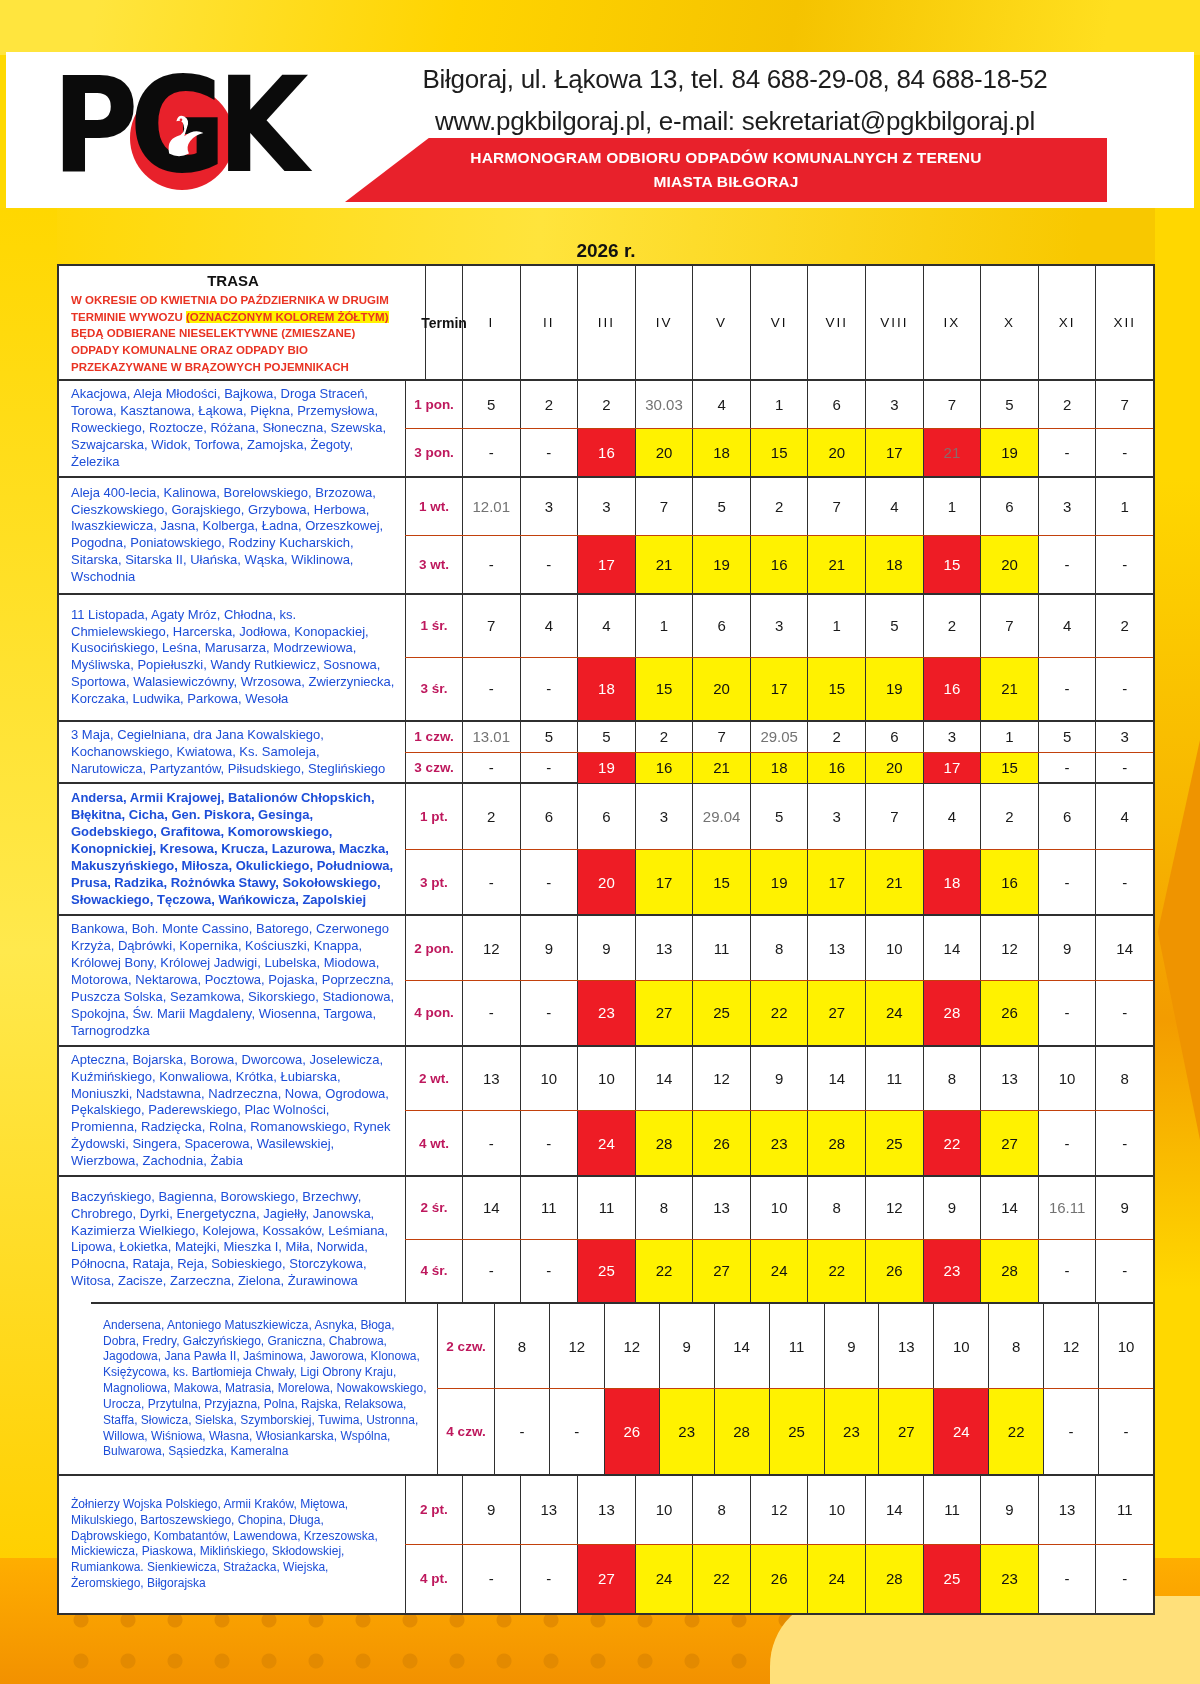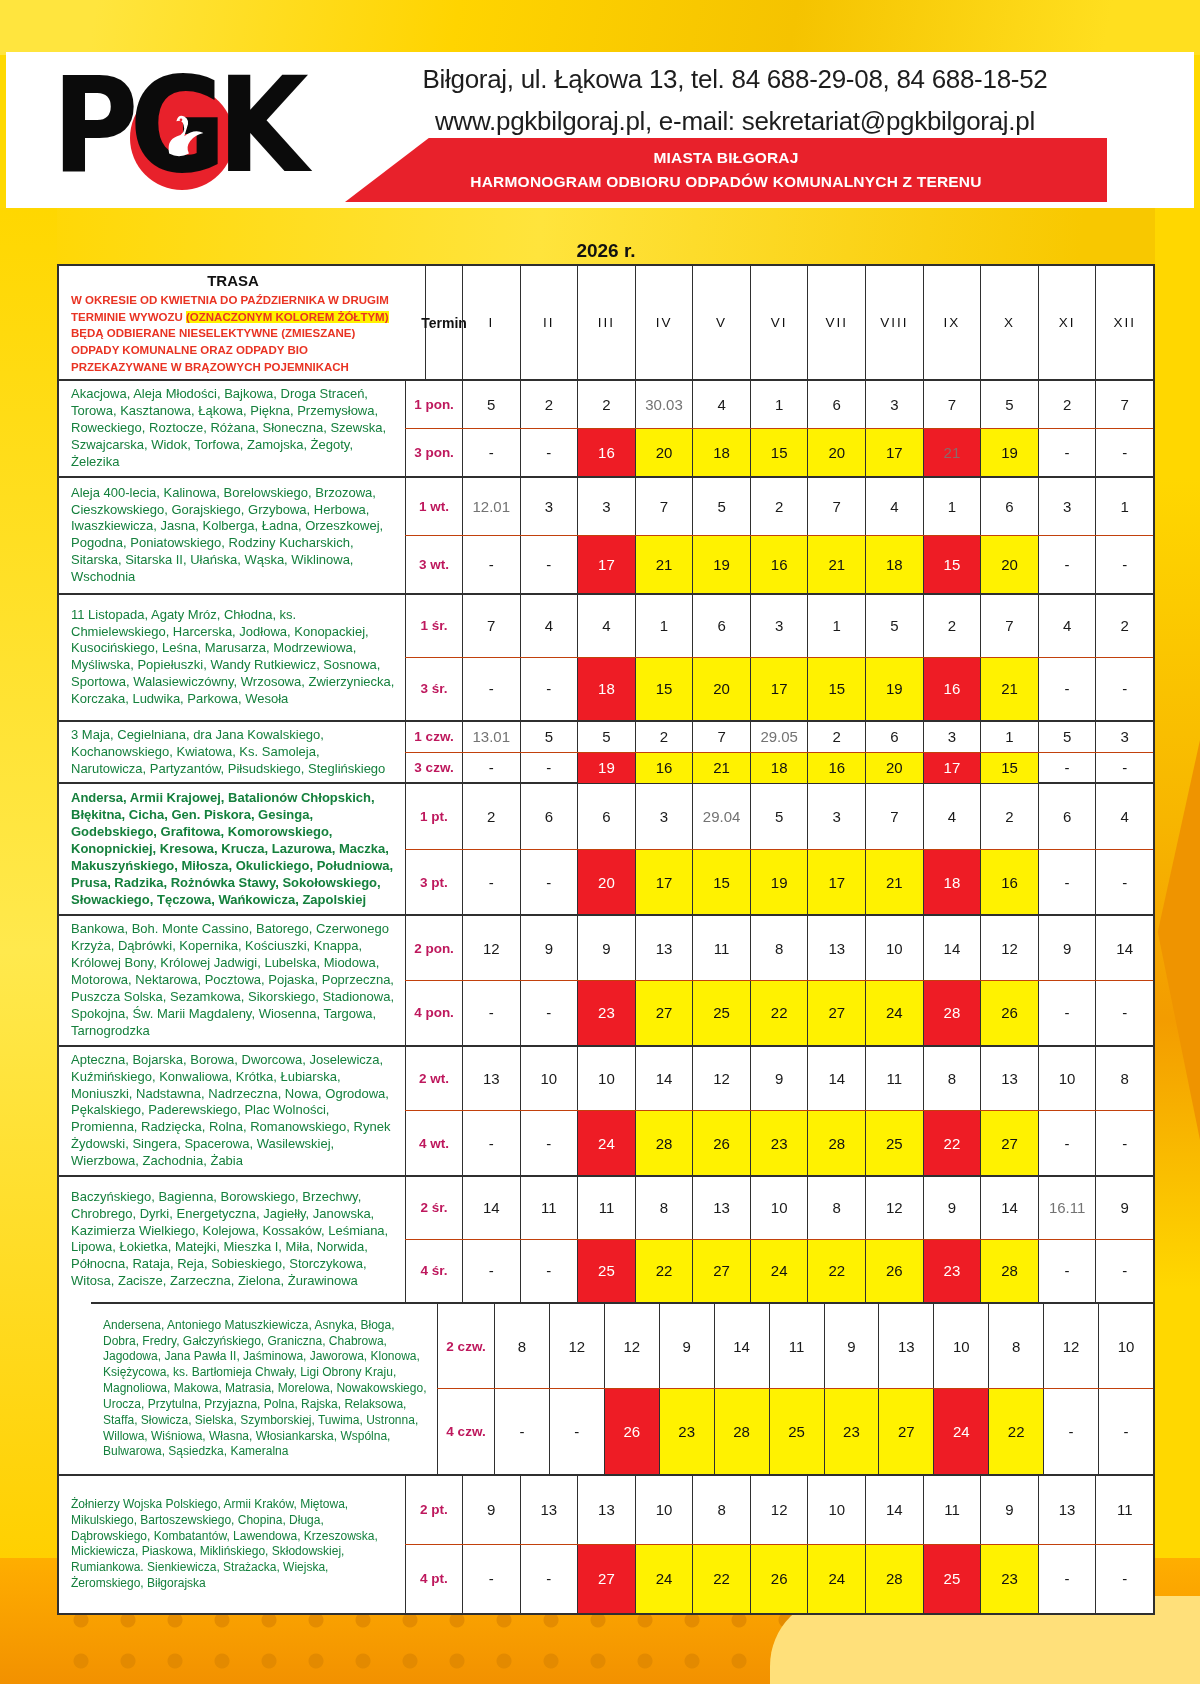--- a/index.html
+++ b/index.html
@@ -53,21 +53,21 @@
   .trasa-title{text-align:center;font-size:15px;font-weight:700;color:#111;margin:2px 0 3px;}
   .trasa-note{font-size:11.5px;font-weight:700;line-height:1.45;color:#e93323;}
   .trasa-note .hl{background:#fff200;}
   .right-head{display:grid;grid-template-columns:57px repeat(12,1fr);}
   .hcell{border-left:1px solid #2f2f2f;display:flex;align-items:center;justify-content:center;
     font-size:13.5px;color:#111;letter-spacing:2px;}
   .hcell.termin{font-weight:700;letter-spacing:0;font-size:14px;margin-left:20px;}
   
   .route-block{display:grid;grid-template-columns:346px 1fr;border-top:2px solid #2f2f2f;}
   .street-cell{padding:5px 8px 5px 12px;box-sizing:border-box;font-size:13px;line-height:1.3;
-    color:#15803d;display:flex;align-items:center;}
+    color:#1d4ed8;display:flex;align-items:center;}
   .bold-route .street-cell{font-weight:700;}
   .route-rows{display:flex;flex-direction:column;}
   .sched-row{flex:1;display:grid;grid-template-columns:57px repeat(12,1fr);}
   .sched-row + .sched-row{border-top:1px solid #c2410c;}
   .tcell{border-left:1px solid #2f2f2f;display:flex;align-items:center;justify-content:center;
     font-size:13.5px;font-weight:700;color:#be185d;}
   .vcell{border-left:1px solid #2f2f2f;display:flex;align-items:center;justify-content:center;
     font-size:15px;color:#1a1a1a;}
   .vcell.bg-red{background:#ee1c25;color:#ffffff;}
   .vcell.bg-yellow{background:#fff200;color:#111;}
@@ -109,22 +109,22 @@
   </svg>
   <div class="logo-text">PGK</div>
 </div>
 
 <div class="contact">
   <div>Biłgoraj, ul. Łąkowa 13, tel. 84 688-29-08, 84 688-18-52</div>
   <div>www.pgkbilgoraj.pl, e-mail: sekretariat@pgkbilgoraj.pl</div>
 </div>
 
 <div class="red-banner">
+  <span>HARMONOGRAM ODBIORU ODPADÓW KOMUNALNYCH Z TERENU</span>
   <span>MIASTA BIŁGORAJ</span>
-  <span>HARMONOGRAM ODBIORU ODPADÓW KOMUNALNYCH Z TERENU</span>
 </div>
 
 <div class="year">2026 r.</div>
 
 <div class="schedule">
   <div class="header-row">
     <div class="trasa-cell">
       <div class="trasa-title">TRASA</div>
       <div class="trasa-note">
         <span>W OKRESIE OD KWIETNIA DO PAŹDZIERNIKA W DRUGIM TERMINIE WYWOZU </span><span class="hl">(OZNACZONYM KOLOREM ŻÓŁTYM)</span><span> BĘDĄ ODBIERANE NIESELEKTYWNE (ZMIESZANE) ODPADY KOMUNALNE ORAZ ODPADY BIO PRZEKAZYWANE W BRĄZOWYCH POJEMNIKACH</span>

